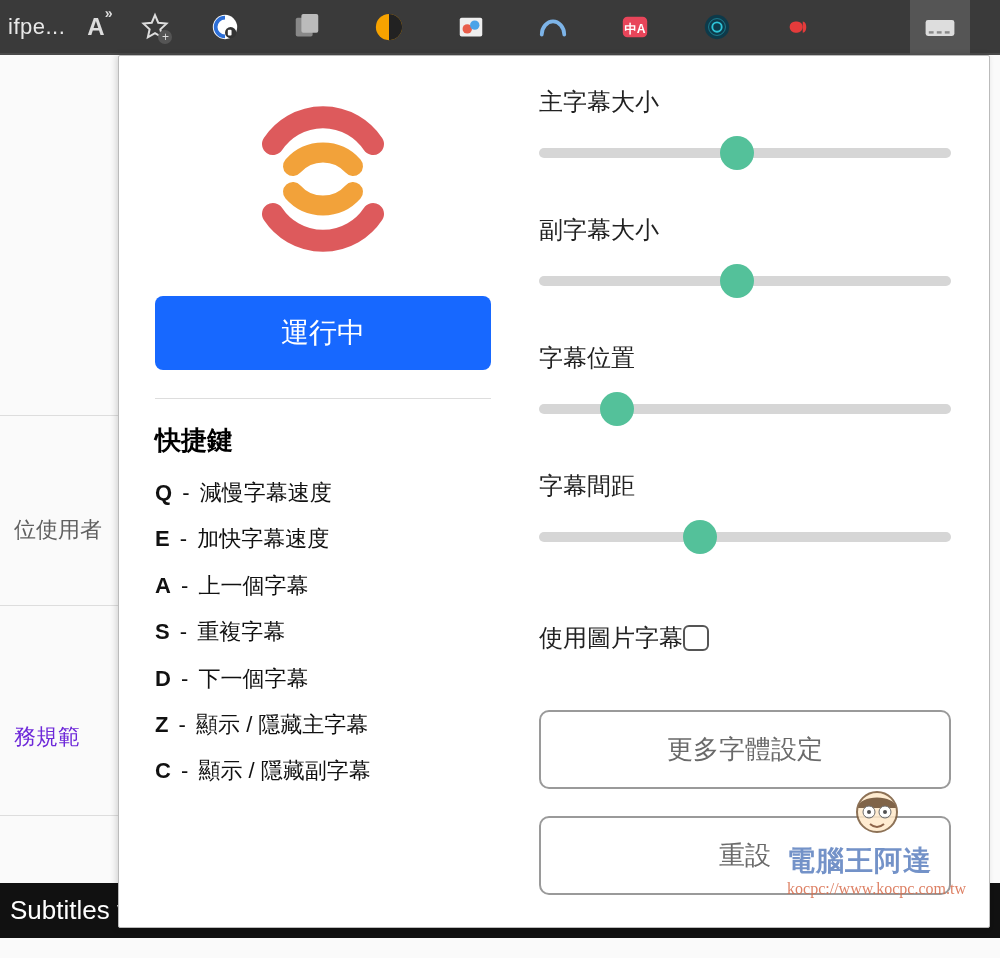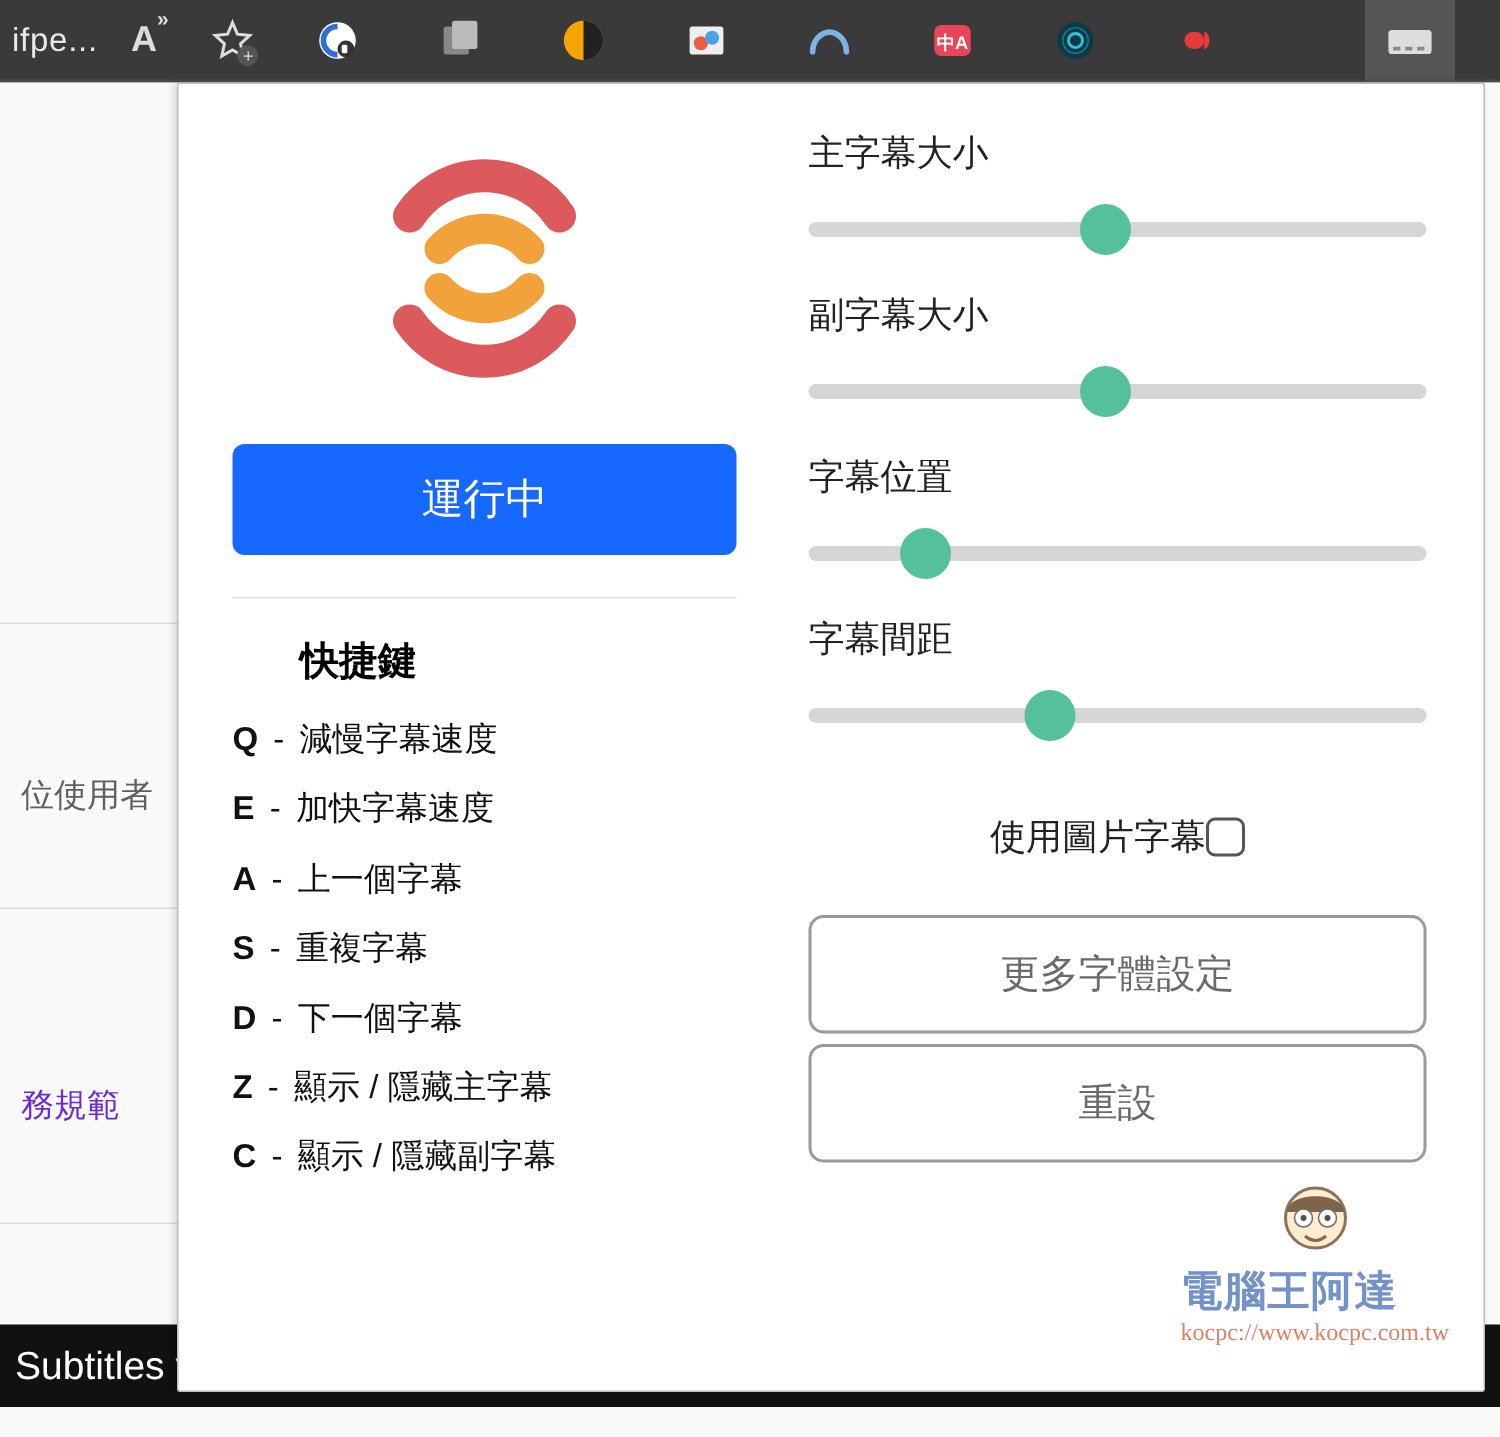--- a/index.html
+++ b/index.html
@@ -41,42 +41,42 @@
       width: 400px; padding: 30px 28px 20px 36px; display:flex; flex-direction:column;
     }
     .logo-wrap { display:flex; justify-content:center; padding: 10px 0 40px 0;}
     .logo { width: 160px; height: 160px; position:relative;}
     .status-btn {
       background:#1768ff; color:#fff; border:none; width:100%;
       font-size:28px; padding:18px 13px; border-radius:8px; cursor:pointer;
       font-weight:500;
     }
     .divider { height:1px; background:#ddd; margin:28px 0 24px 0;}
-    .shortcuts h3 { font-size:26px; font-weight:700; margin-bottom:22px;margin-left:45px;}
+    .shortcuts h3 { font-size:26px; font-weight:700; margin-bottom:22px;}
     .shortcut-row { font-size:22px; color:#111; margin-bottom:20px; line-height:1.2;}
     .shortcut-row .key { font-weight:700;}
     .shortcut-row .sep { margin:0 4px;}
     .popup-right {
-      flex:1; padding: 30px 38px 20px 20px; display:flex; flex-direction:column; gap:0;
+      flex:1; padding: 30px 38px 20px 20px; display:flex; flex-direction:column; gap:20px;
     }
     .slider-group { margin-bottom: 26px;}
     .slider-label { font-size:24px; color:#222; margin-bottom:20px; display:block;}
     .slider {
       position:relative; height:30px; display:flex; align-items:center;
     }
     .slider-track {
       height:10px; width:100%; background:#d6d6d6; border-radius:5px;
     }
     .slider-thumb {
       position:absolute; top:50%; transform:translate(-50%,-50%);
       width:34px; height:34px; border-radius:50%;
       background:#54c19a; cursor:pointer;
     }
     .check-row {
-      display:flex; justify-content:center; align-items:center;
+      display:flex; justify-content:flex-start; align-items:center;
       font-size:24px; color:#222; margin-top:24px;
     }
     .checkbox {
       width:26px; height:26px; border:2px solid #555; border-radius:6px; cursor:pointer; background:#fff;
     }
     .outline-btn {
       margin-top:36px; width:100%; padding:20px 0; font-size:26px;
       color:#6a6a6a; background:#fff; border:2px solid #9a9a9a; border-radius:10px;
       cursor:pointer;
     }

